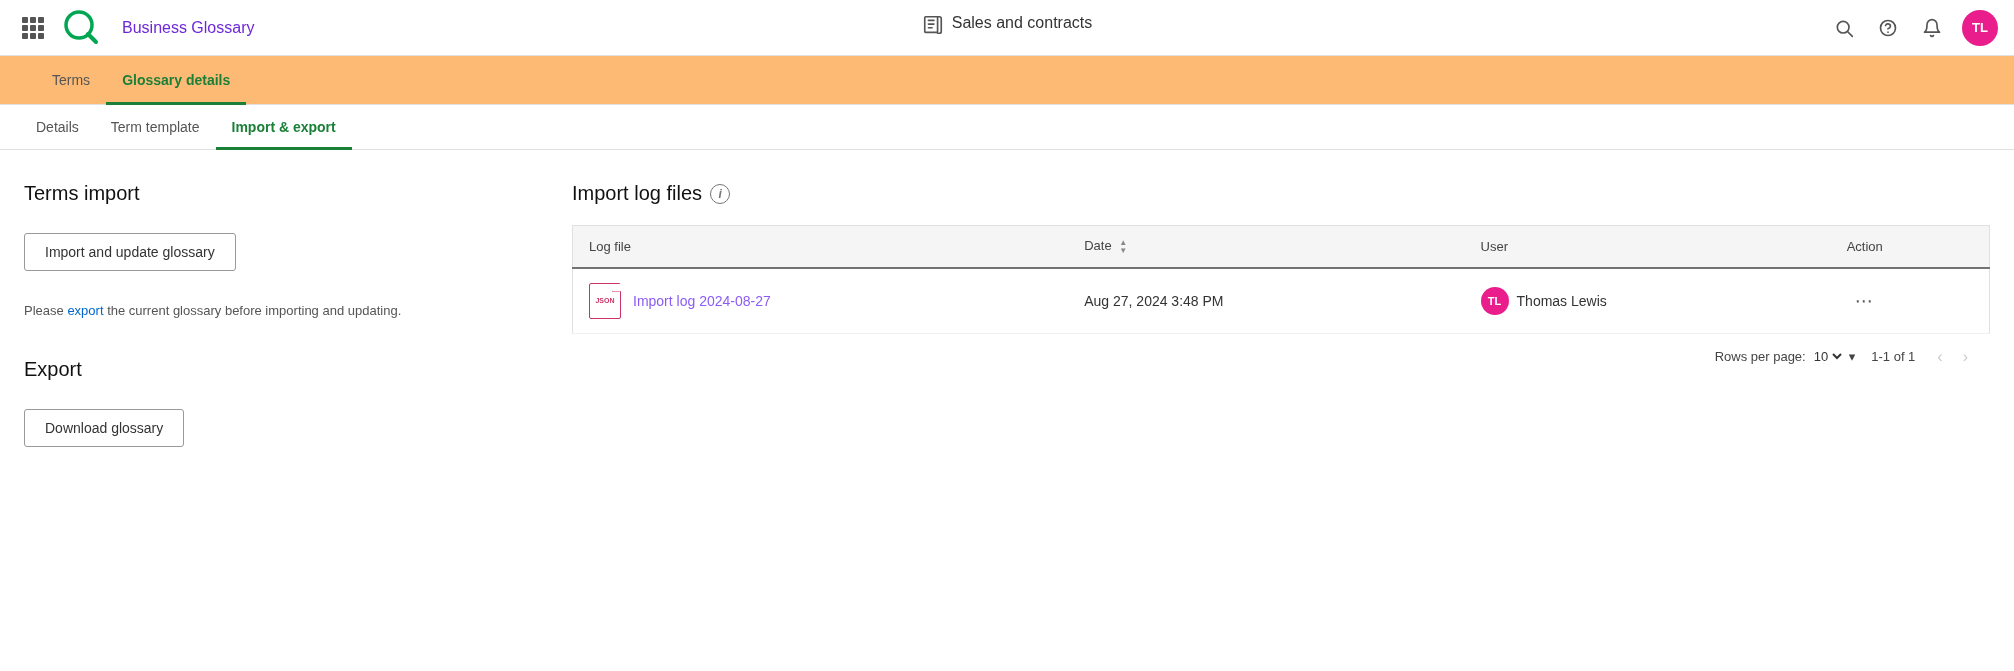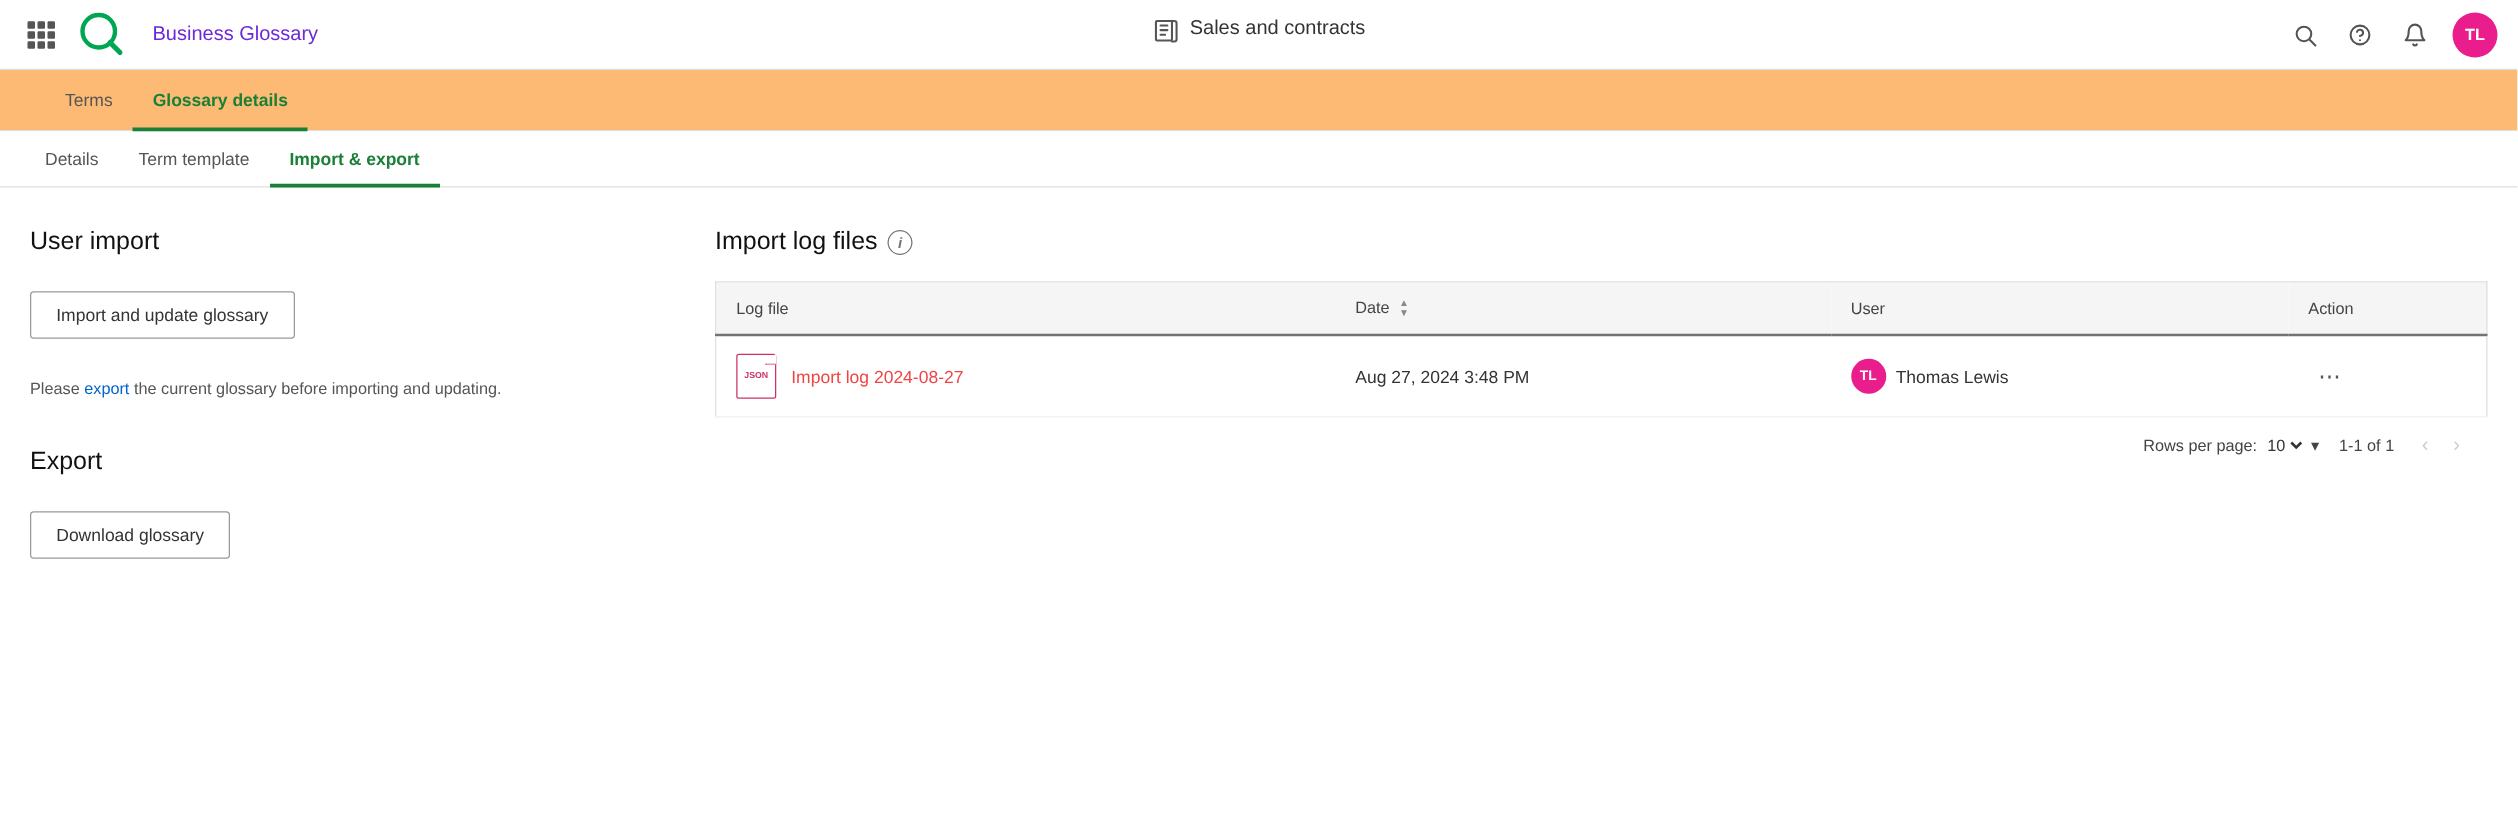--- a/index.html
+++ b/index.html
@@ -281,21 +281,21 @@
       width: 8px;
       height: 8px;
       border-left: 1.5px solid #cc3366;
       border-bottom: 1.5px solid #cc3366;
       background: #fff;
       transform: translate(0, 0);
       clip-path: polygon(100% 0, 100% 100%, 0 100%);
     }
     .log-file-name {
       font-size: 14px;
-      color: #ef4444;
+      color: #8b5cf6;
       font-weight: 500;
     }
     .user-cell {
       display: flex;
       align-items: center;
       gap: 8px;
     }
     .user-avatar {
       width: 28px;
       height: 28px;
@@ -427,21 +427,21 @@
 
 <div class="secondary-tabs">
   <div class="secondary-tab">Details</div>
   <div class="secondary-tab">Term template</div>
   <div class="secondary-tab active">Import &amp; export</div>
 </div>
 
 <div class="main-content">
 
   <div class="left-panel">
-    <h2 class="section-title">User import</h2>
+    <h2 class="section-title">Terms import</h2>
 
     <button class="action-btn">Import and update glossary</button>
 
     <p class="export-notice">
       <span>Please </span><a href="#">export</a><span> the current glossary before importing and updating.</span>
     </p>
 
     <div class="export-section">
       <h2 class="section-title">Export</h2>
       <button class="action-btn">Download glossary</button>

